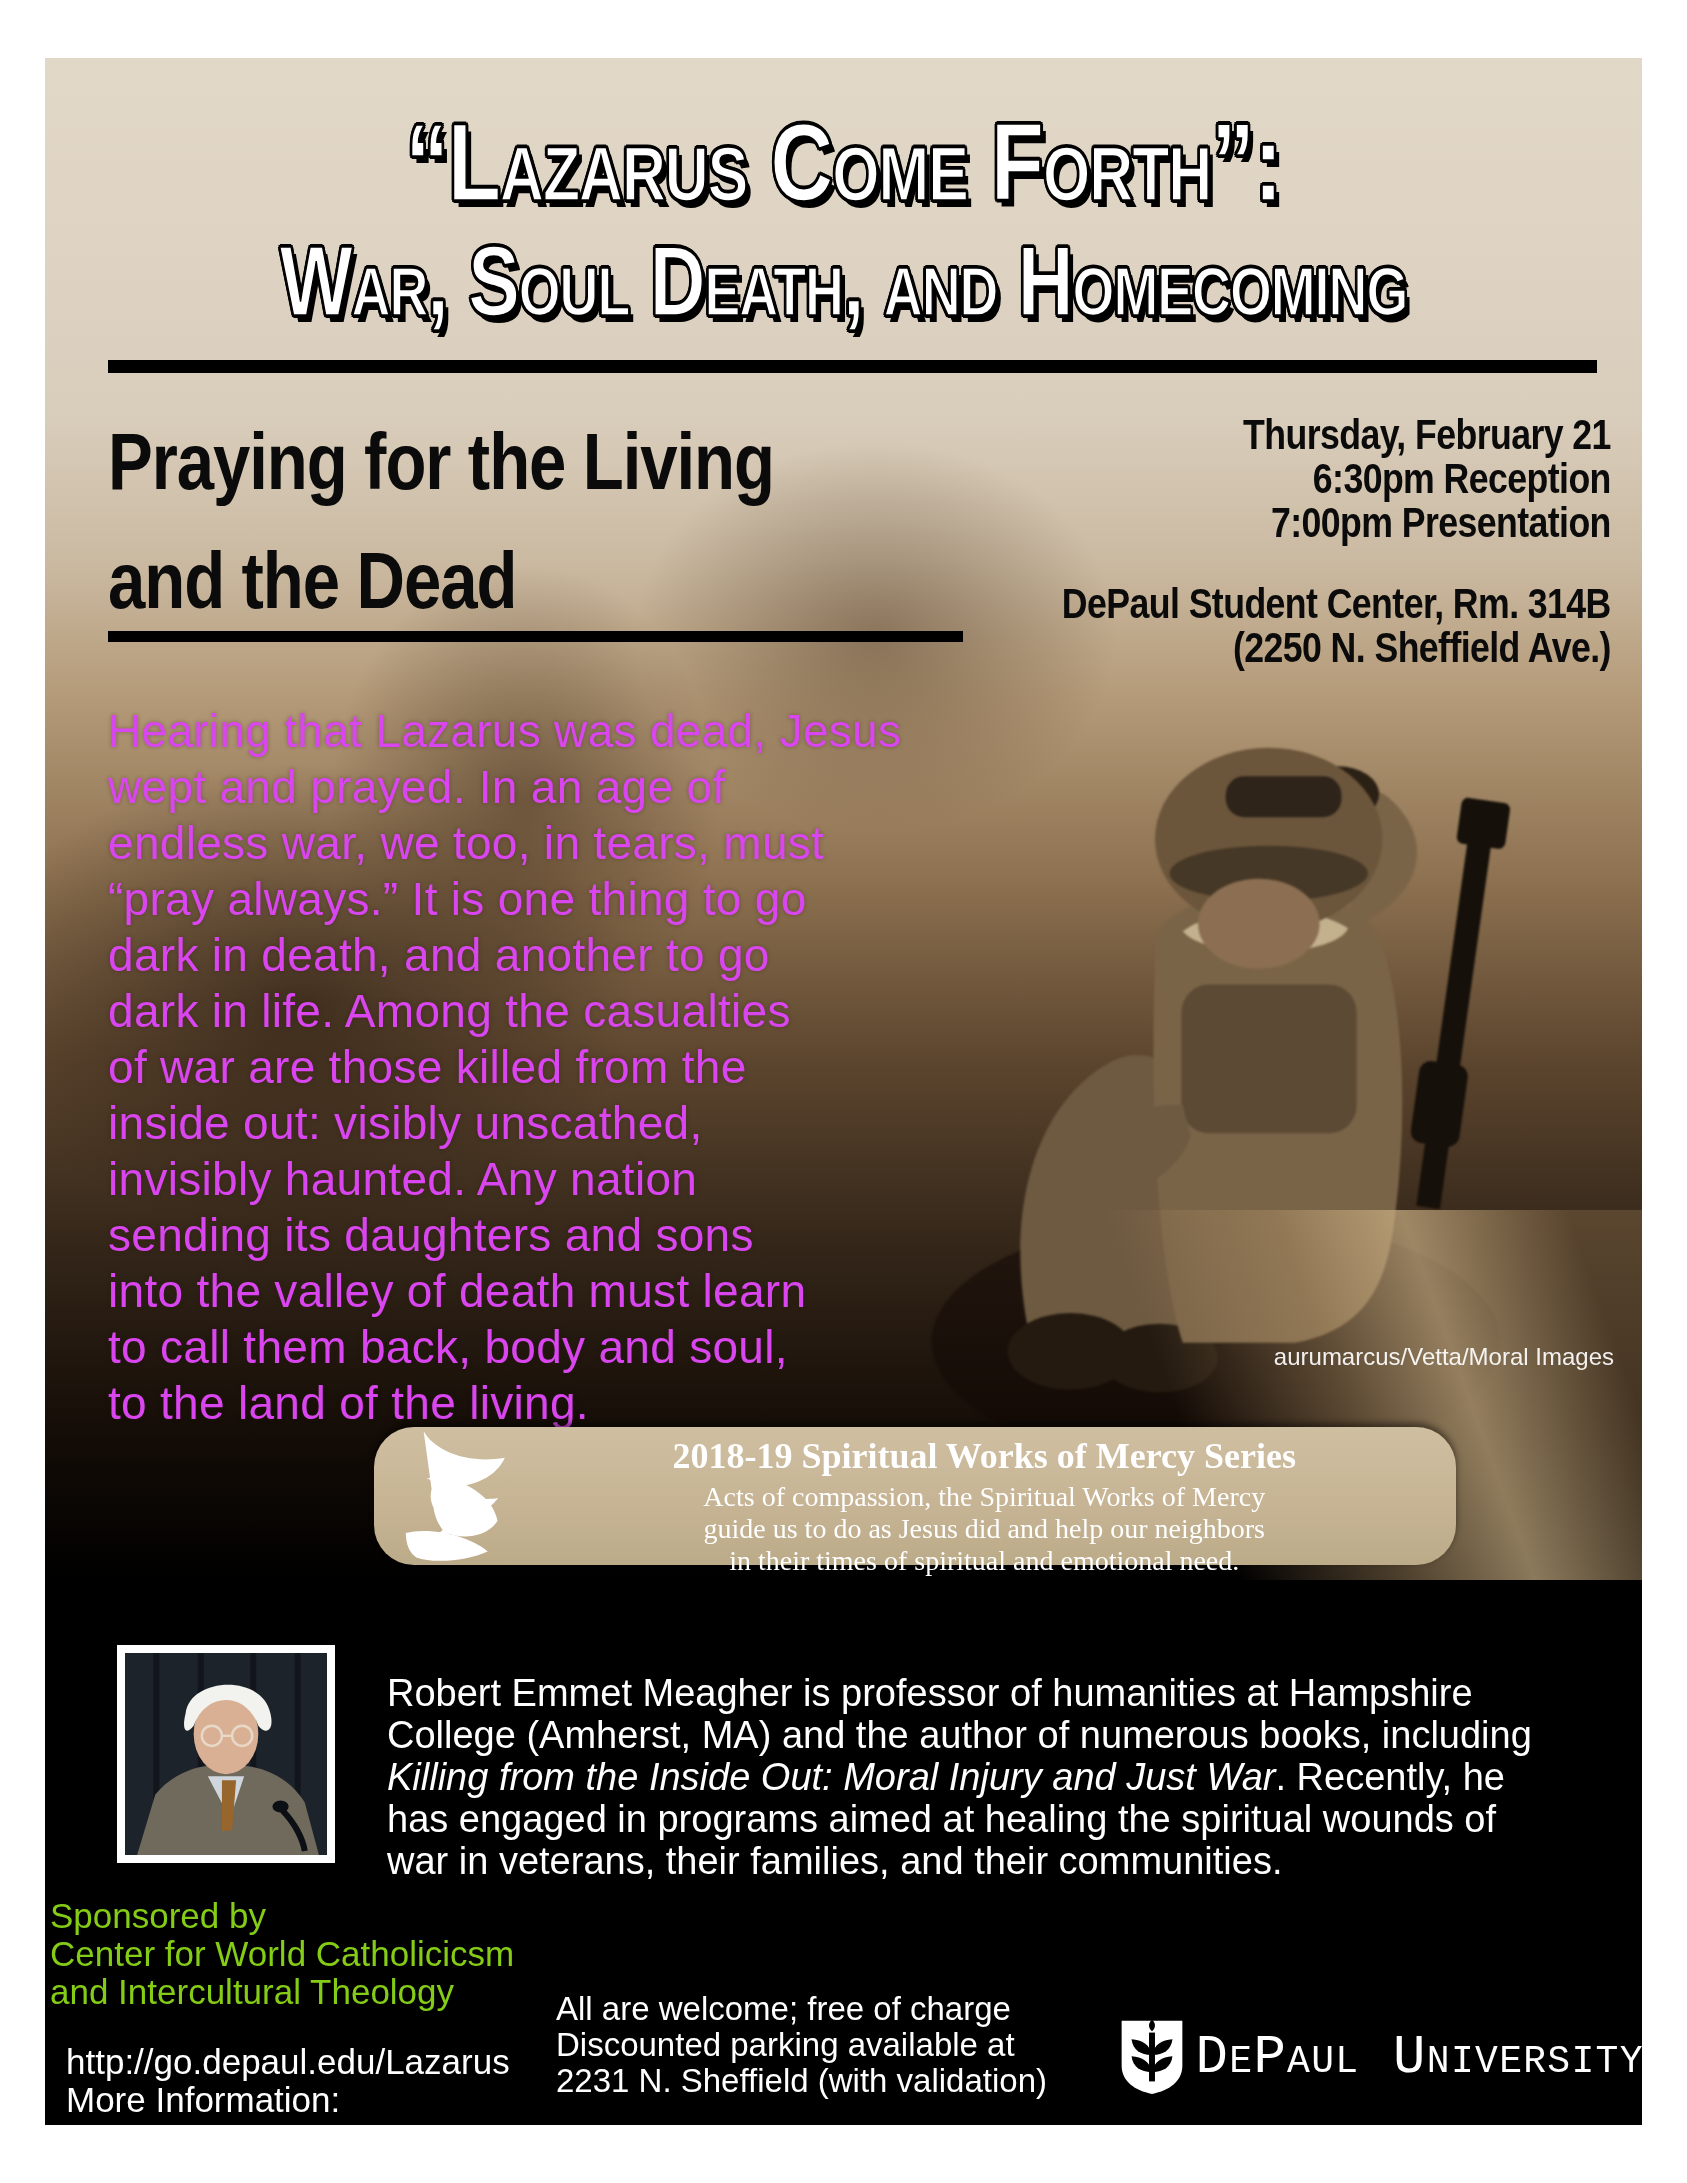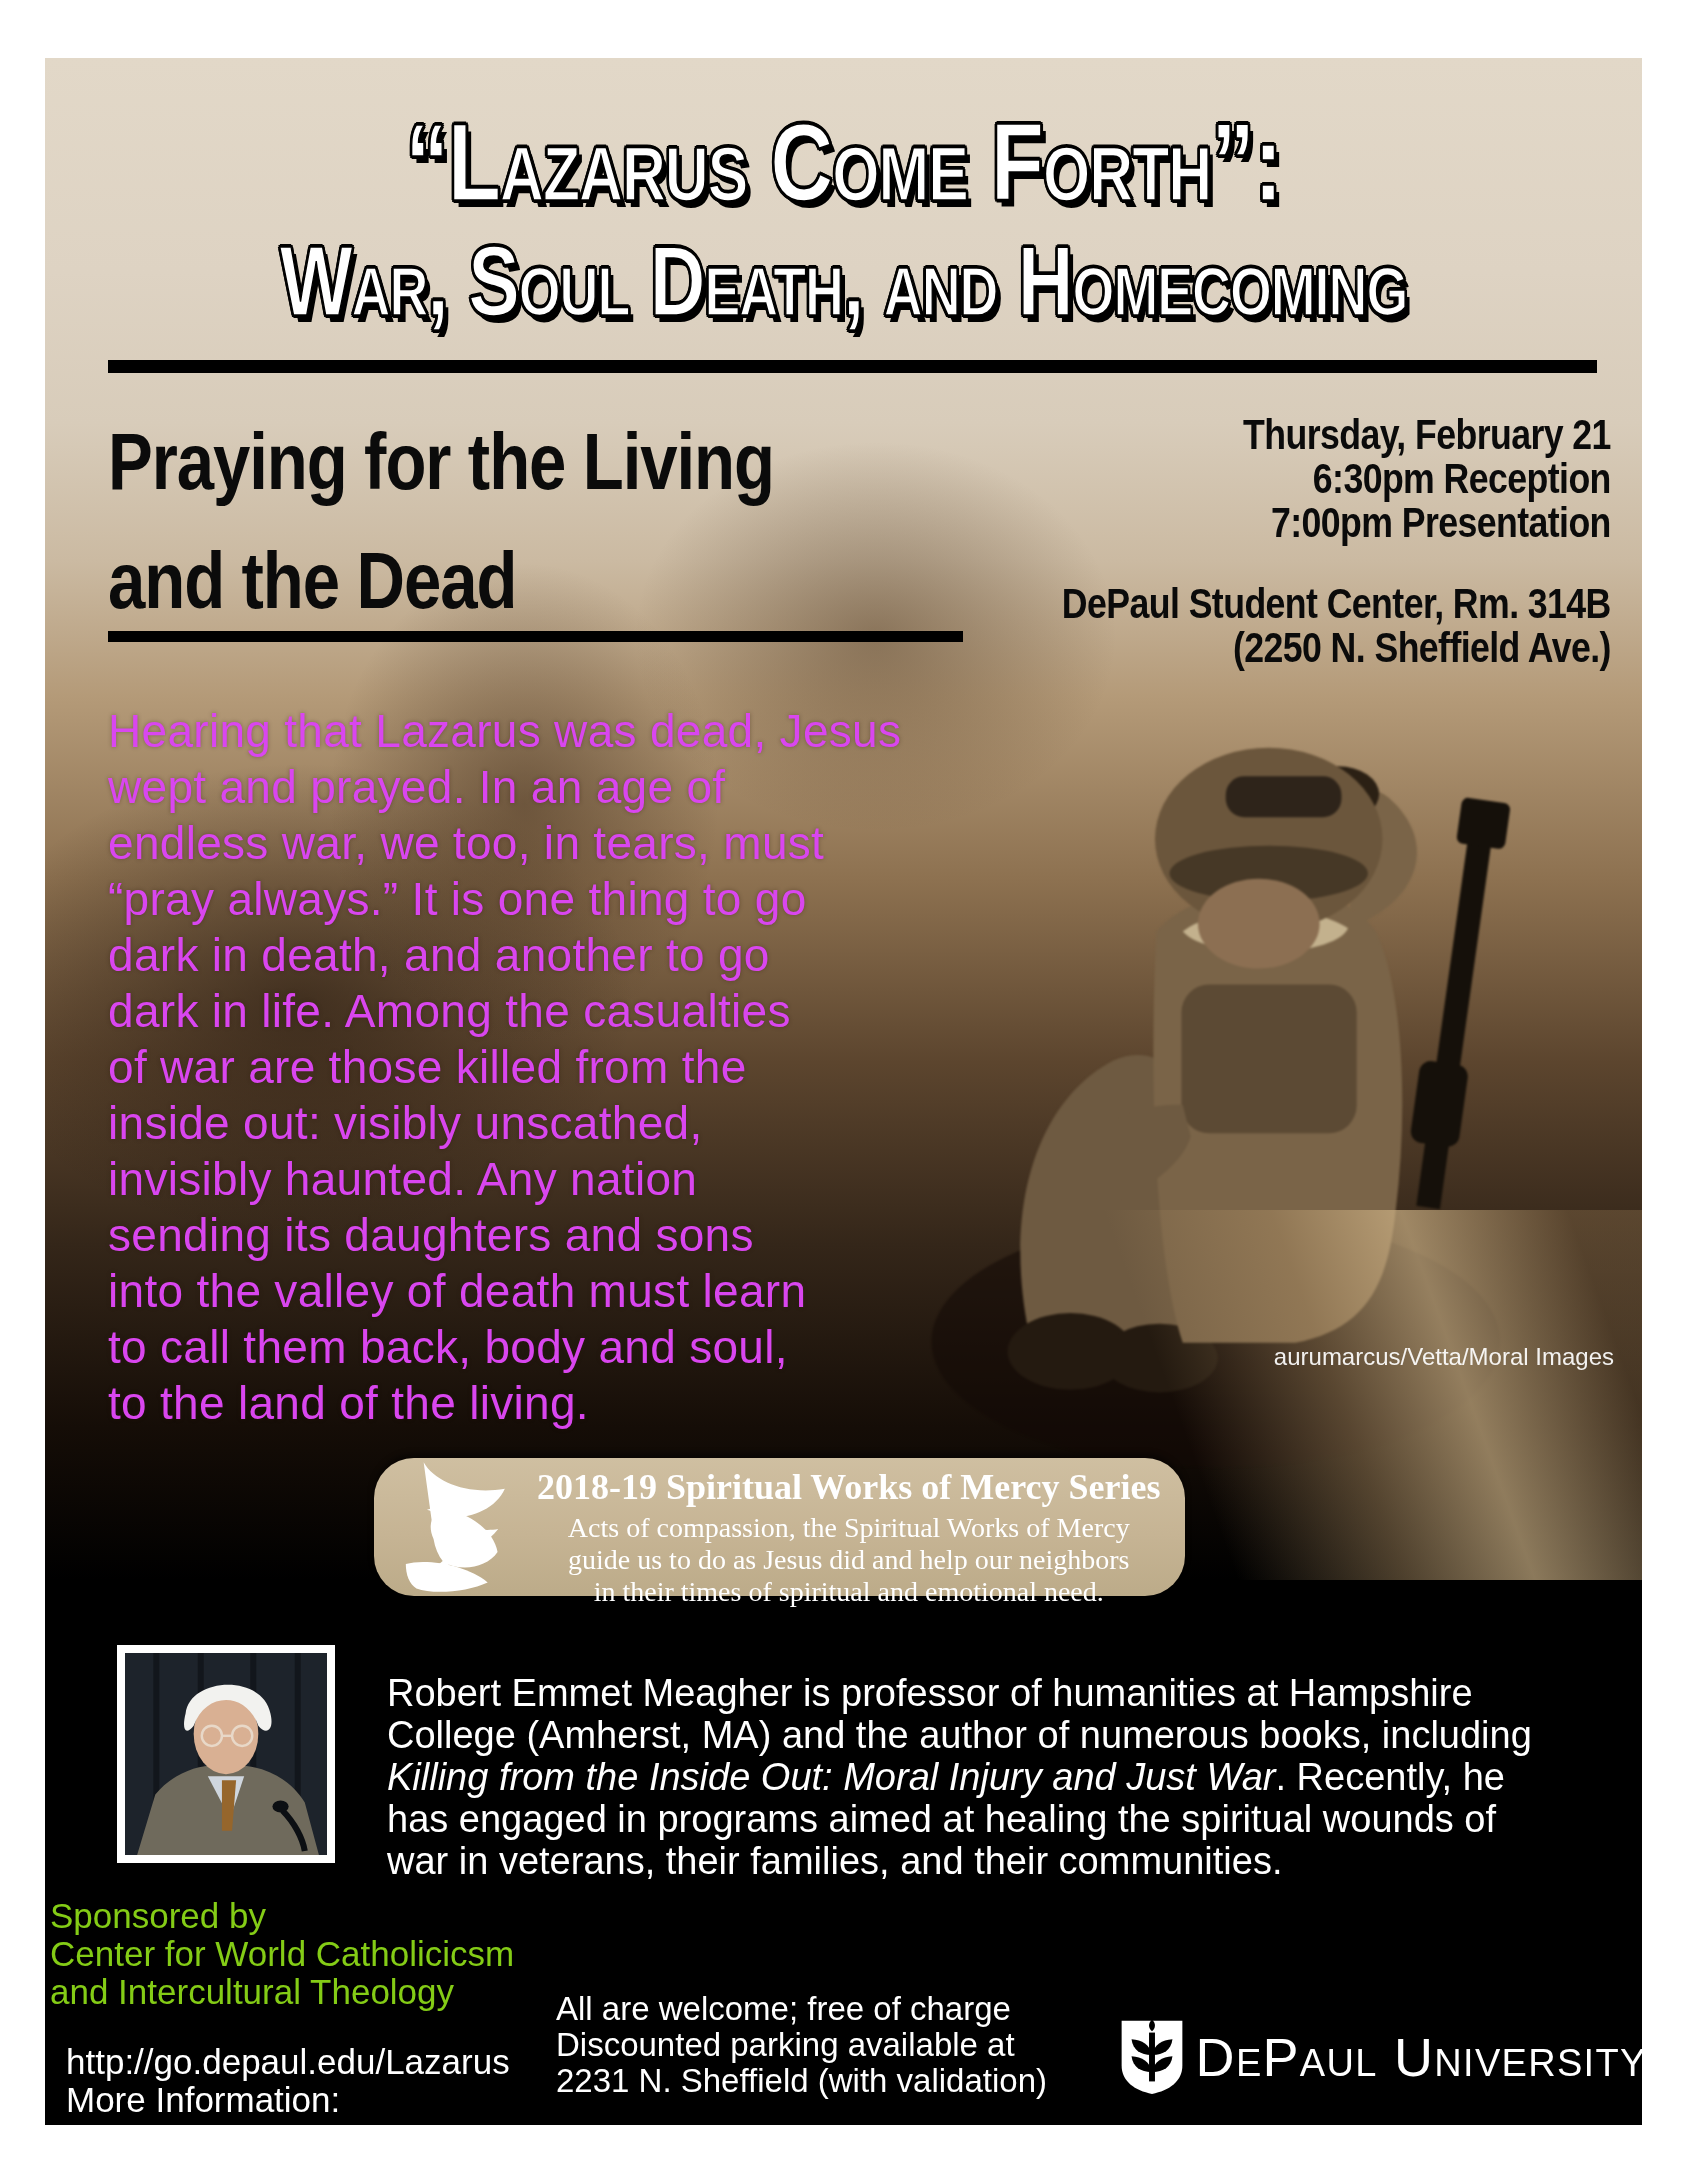--- a/index.html
+++ b/index.html
@@ -56,24 +56,23 @@
   .body-text{
     position:absolute;left:63px;top:645px;width:946px;color:#d946ef;
     font-size:46px;line-height:56px;font-weight:400;letter-spacing:0.3px;
     white-space:pre-line;text-shadow:0 0 4px rgba(40,25,10,.35);
   }
 
   .credit{position:absolute;right:28px;top:1285px;color:rgba(255,255,255,.92);font-size:24px;}
 
   
   .banner{
-    position:absolute;left:329px;top:1369px;width:811px;height:138px;border-radius:40px;
+    position:absolute;left:329px;top:1369px;width:1082px;height:138px;border-radius:40px;
     background:linear-gradient(to bottom,#cfbfa1,#c6b494 55%,#bcab89);
     box-shadow:0 -3.3px 6.6px rgba(0,0,0,.45);
-    margin-top:31px;
   }
   .banner-icon{position:absolute;left:13.2px;top:2.6px;width:136px;height:132px;}
   .banner-text{position:absolute;left:155px;right:16.5px;top:9.3px;text-align:center;color:#fff;
     font-family:"Liberation Serif",serif;}
   .banner-title{font-size:36px;font-weight:700;line-height:41px;}
   .banner-body{font-size:28px;line-height:32px;white-space:pre-line;margin-top:4px;}
 
   
   .bio-photo{position:absolute;left:72px;top:1587px;width:202px;height:202px;background:#fff;padding:8px;}
   .bio-photo svg{display:block;width:202px;height:202px;}
@@ -85,21 +84,21 @@
 
   .sponsor{position:absolute;left:5px;top:1839px;color:#84cc16;font-size:35px;line-height:38px;white-space:pre-line;}
   .more-info{position:absolute;left:21px;top:1985px;color:#fff;font-size:35px;line-height:38px;}
   .welcome{position:absolute;left:511px;top:1933px;width:595px;text-align:left;color:#fff;
     font-size:33px;line-height:36px;white-space:pre-line;}
 
   
   .logo{position:absolute;left:1074px;top:1960px;display:flex;align-items:center;}
   .logo svg{width:66px;height:78px;}
   .logo-text{
-    color:#fff;font-family:Liberation Sans, sans-serif;font-variant:small-caps;
+    color:#fff;font-family:Liberation Mono, monospace;font-variant:small-caps;
     font-size:54px;letter-spacing:1.3px;margin-left:10.6px;white-space:nowrap;
   }
 </style>
 </head>
 <body>
 
 <div class="page">
   <div class="poster">
 
     <div class="photo-bg">

